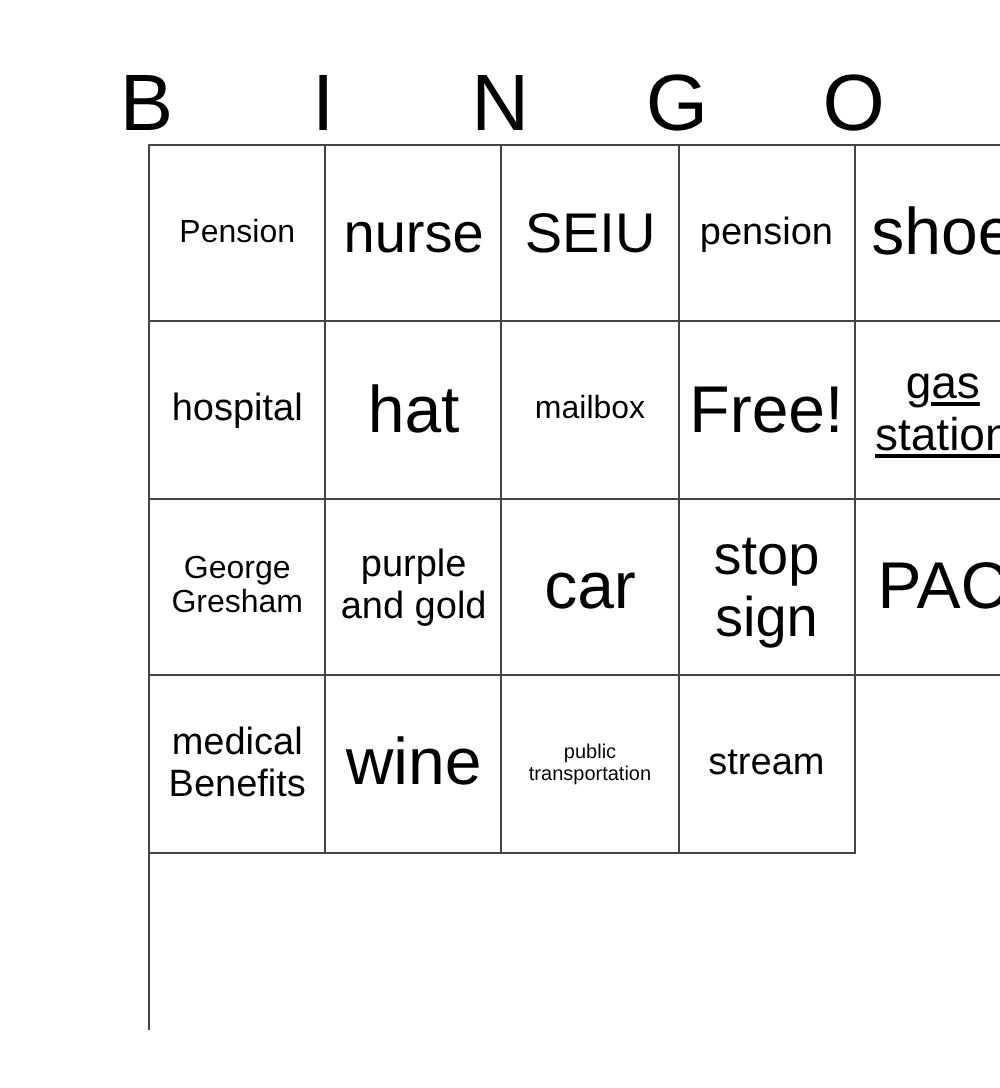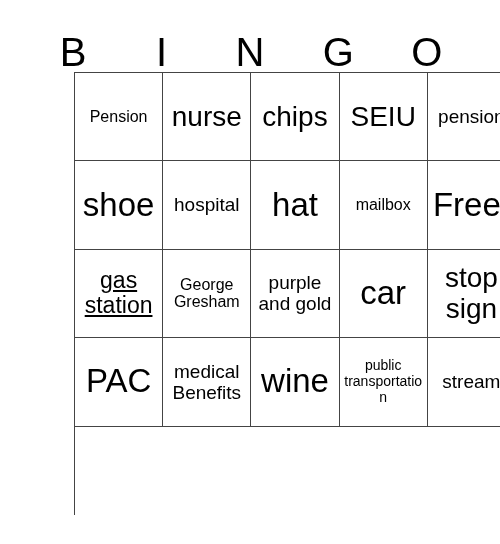--- a/index.html
+++ b/index.html
@@ -73,21 +73,21 @@
   }
   .cell-text {
     display: block;
     width: 100%;
     line-height: 1.12;
     color: #000000;
     word-wrap: break-word;
     hyphens: none;
   }
   
-  .fs-xxs .cell-text { font-size: 14px; }
+  .fs-xxs .cell-text { font-size: 10px; }
   .fs-s   .cell-text { font-size: 16px; }
   .fs-m   .cell-text { font-size: 19px; }
   .fs-l   .cell-text { font-size: 23px; text-decoration: underline; }
   .fs-xl  .cell-text { font-size: 28px; }
   .fs-xxl .cell-text { font-size: 33px; }
 </style>
 </head>
 <body>
 
 <div id="card">
@@ -100,23 +100,20 @@
     <div class="header-letter">O</div>
   </div>
 
   <div id="grid">
 
     <div class="cell fs-s">
         <span class="cell-text">Pension</span>
       </div>
     <div class="cell fs-xl">
         <span class="cell-text">nurse</span>
-      </div>
-    <div class="cell fs-xl">
-        <span class="cell-text">chips</span>
       </div>
     <div class="cell fs-xl">
         <span class="cell-text">SEIU</span>
       </div>
 
     <div class="cell fs-m">
         <span class="cell-text">pension</span>
       </div>
     <div class="cell fs-xxl">
         <span class="cell-text">shoe</span>

